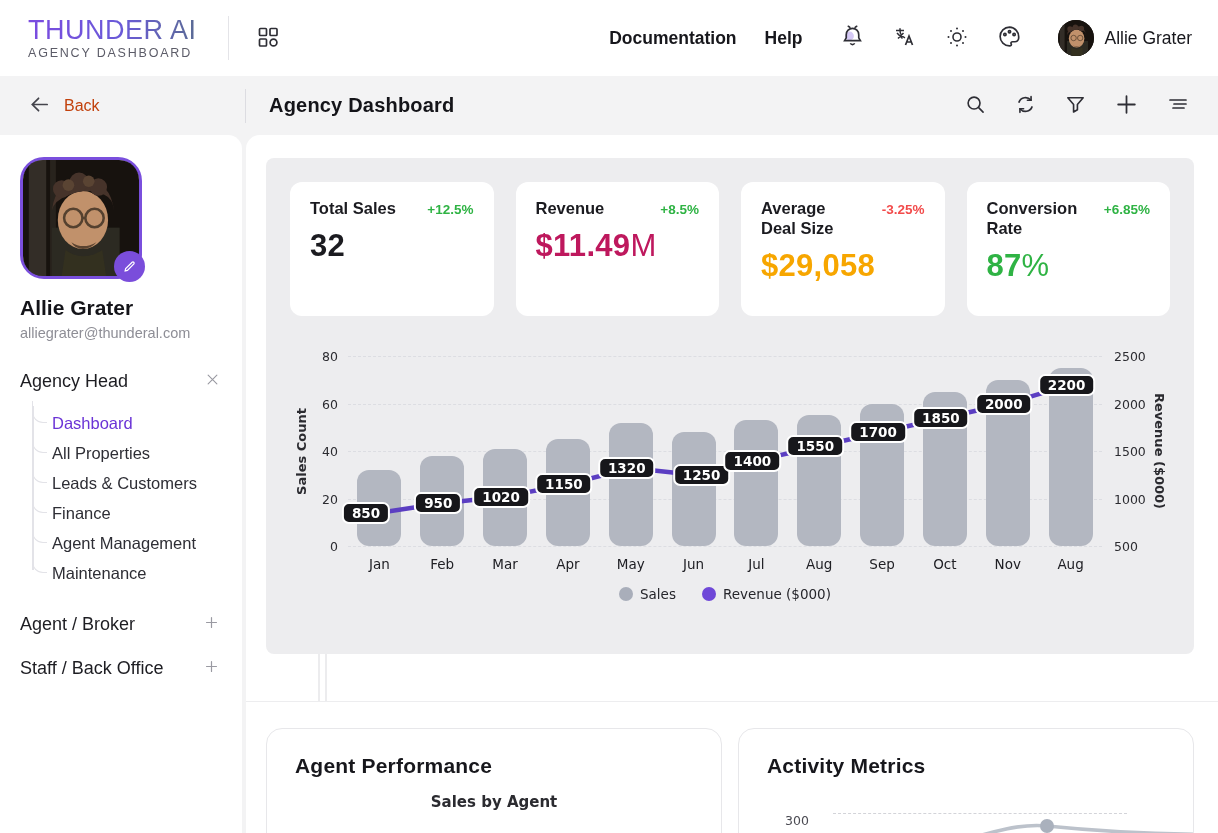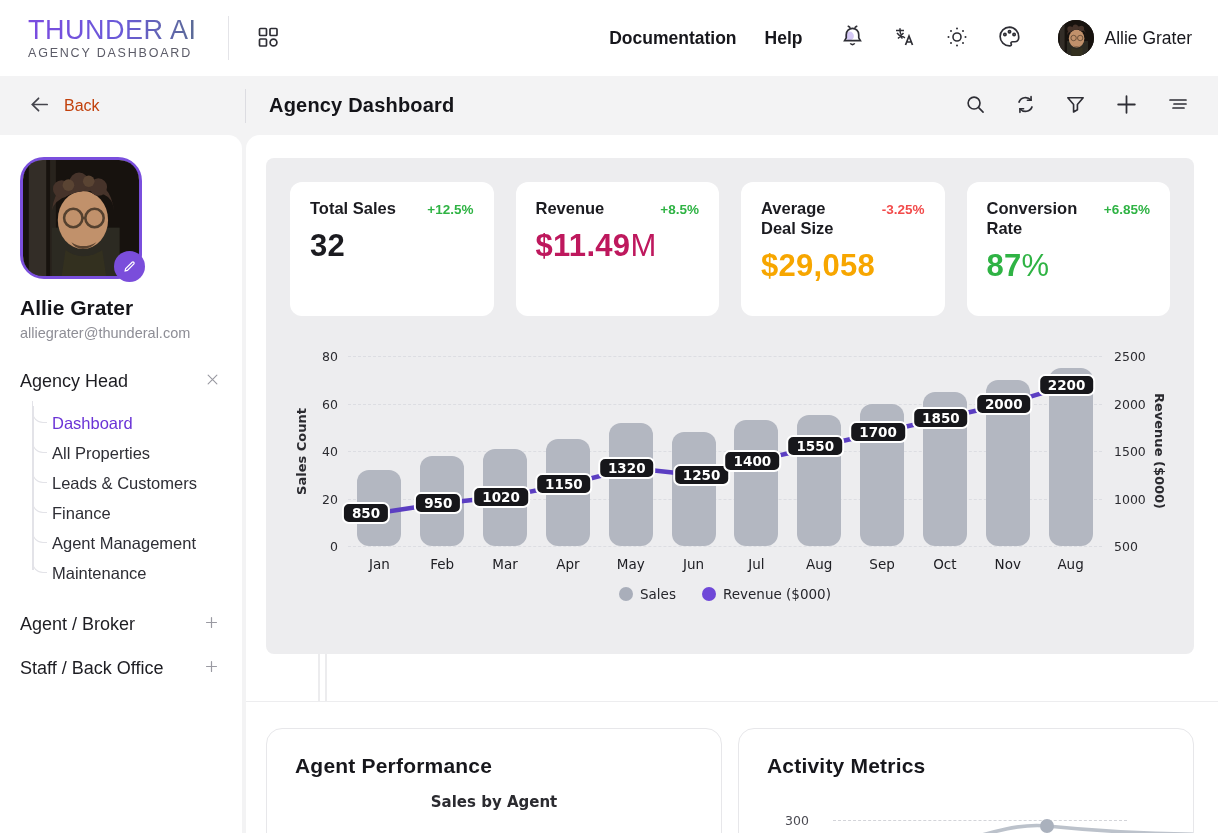--- a/index.html
+++ b/index.html
@@ -94,21 +94,21 @@
 
   
   .artifact-v { position:absolute; width:1.5px; background:#ececee; }
   .main-divider { position:absolute; left:0; right:0; top:566px; border-top:1.5px solid #ededef; }
 
   
   .bottom-row { position:absolute; left:20px; right:24px; top:593px; display:flex; gap:16px; }
   .panel-card { flex:1; border:1.5px solid #e7e7ea; border-radius:16px; background:#fff; height:170px; padding:25px 28px; position:relative; overflow:hidden; }
   .panel-title { font-size:21px; font-weight:600; color:#17171c; letter-spacing:.2px; }
   .mini-chart-title { text-align:center; margin-top:15px; font-family:"DejaVu Sans", sans-serif; font-size:15px; font-weight:700; color:#2b2b30; }
-  .am-tickrow { display:flex; align-items:center; gap:24px; margin:35px 38px 0 18px; }
+  .am-tickrow { display:flex; align-items:flex-start; gap:24px; margin:35px 38px 0 18px; }
   .am-ticklabel { font-family:"DejaVu Sans", sans-serif; font-size:12.5px; color:#4a4a52; }
   .am-dash { flex:1; border-top:1.5px dashed #d3d4d9; }
   .am-curve { position:absolute; top:90px; left:212px; }
 </style>
 </head>
 <body>
 
 <div class="header">
   <div class="logo-block">
     <div class="logo-title">THUNDER AI</div>

